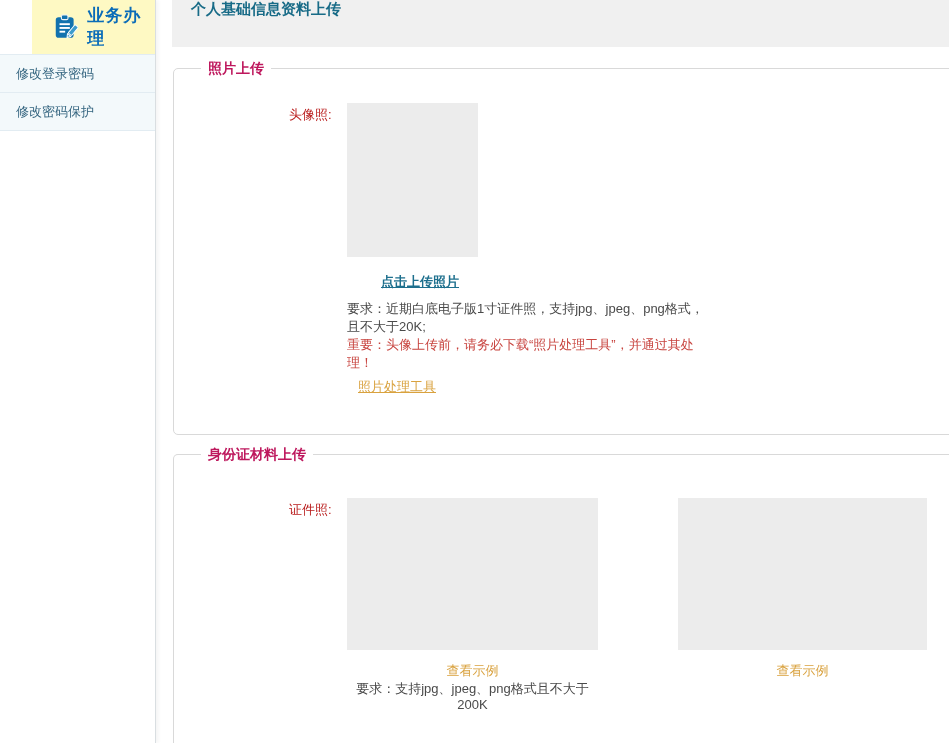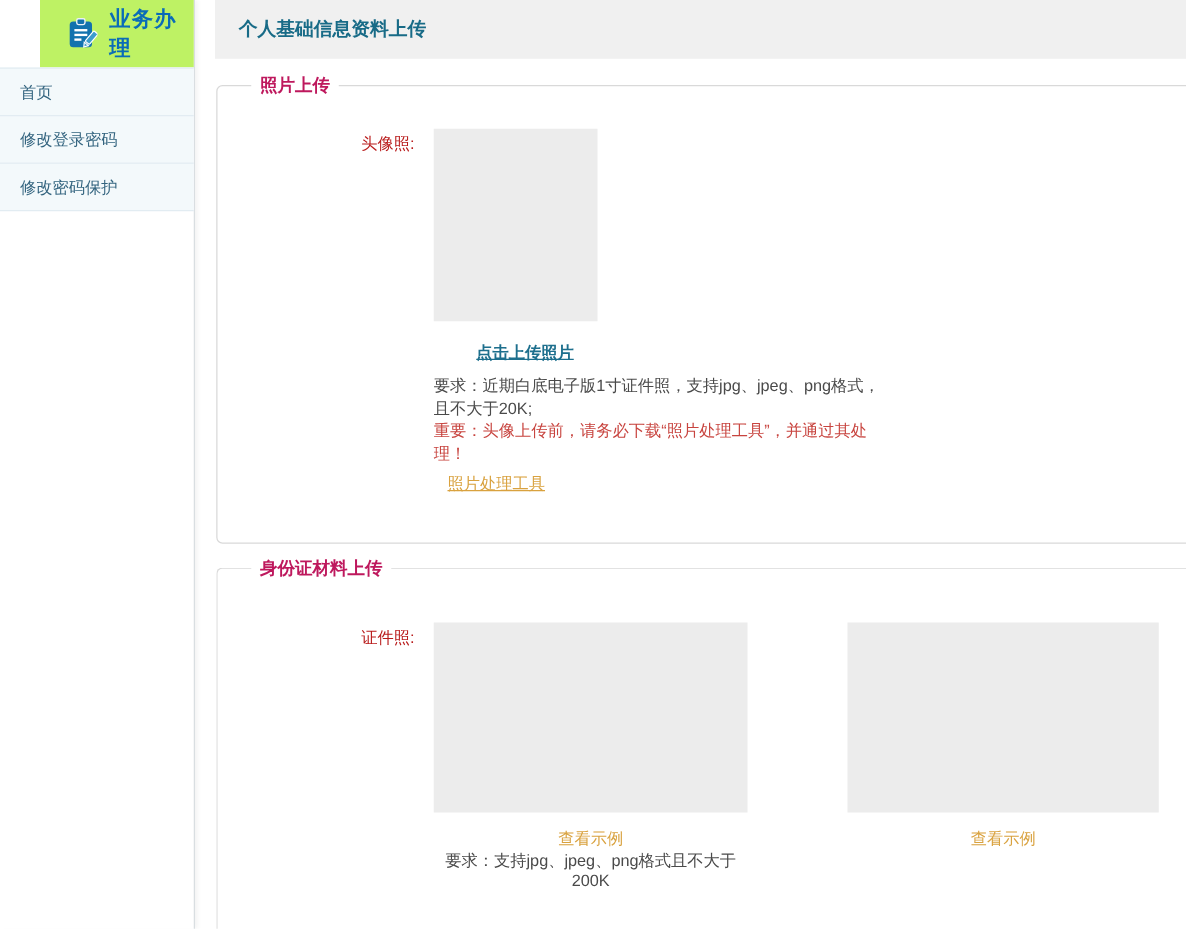--- a/index.html
+++ b/index.html
@@ -12,21 +12,21 @@
 
   
   .sidebar {
     position: fixed; left: 0; top: 0; bottom: 0; width: 156px;
     background: #ffffff;
     border-right: 1px solid #d9dee1;
     box-shadow: 2px 0 4px rgba(0,0,0,0.05);
     z-index: 2;
   }
   .sidebar-header {
-    height: 54px; background: #bef264;
+    height: 54px; background: #fef9c3;
     display: flex; align-items: center; padding-left: 20px; margin-left: 32px;
   }
   .sidebar-title {
     font-size: 17px; font-weight: bold; color: #0a6cb8; margin-left: 9px;
     letter-spacing: 1px;
   }
   .menu { border-bottom: 1px solid #e2ecf2; }
   .menu-item {
     height: 38px; line-height: 38px; padding-left: 16px;
     font-size: 13px; color: #33647f;
@@ -35,21 +35,21 @@
   }
   .menu-item.selected {
     height: 31px; line-height: 31px;
     background: #0d80c3; color: #ffffff;
   }
 
   
   .main { margin-left: 172px; height: 743px; overflow: hidden; }
   .page-header {
     height: 47px; background: #f0f0f0;
-    display: flex; align-items: center; padding-left: 19px;
+    display: flex; align-items: flex-start; padding-left: 19px;
   }
   .page-title { font-size: 15px; font-weight: bold; color: #186b87; }
 
   .gbox {
     position: relative;
     border: 1px solid #d9d9d9; border-radius: 5px;
     margin-left: 1px; margin-right: -10px;
     background: #ffffff;
   }
   .gbox-legend {
@@ -115,21 +115,20 @@
       <rect x="8" y="14" width="11" height="2" fill="#ffffff"></rect>
       <rect x="8" y="18" width="6" height="2" fill="#ffffff"></rect>
       <g transform="rotate(40 20 20)">
         <rect x="18" y="10.5" width="4.6" height="11.5" rx="1" fill="#3d9ccc" stroke="#ffffff" stroke-width="1"></rect>
         <path d="M18 23.2 l2.3 3.4 l2.3 -3.4 z" fill="#3d9ccc" stroke="#ffffff" stroke-width="1"></path>
       </g>
     </svg>
     <span class="sidebar-title">业务办理</span>
   </div>
   <nav class="menu">
-    <div class="menu-item">首页</div>
     <div class="menu-item">修改登录密码</div>
     <div class="menu-item">修改密码保护</div>
   </nav>
 </aside>
 
 <main class="main">
   <div class="page-header">
     <span class="page-title">个人基础信息资料上传</span>
   </div>
 

